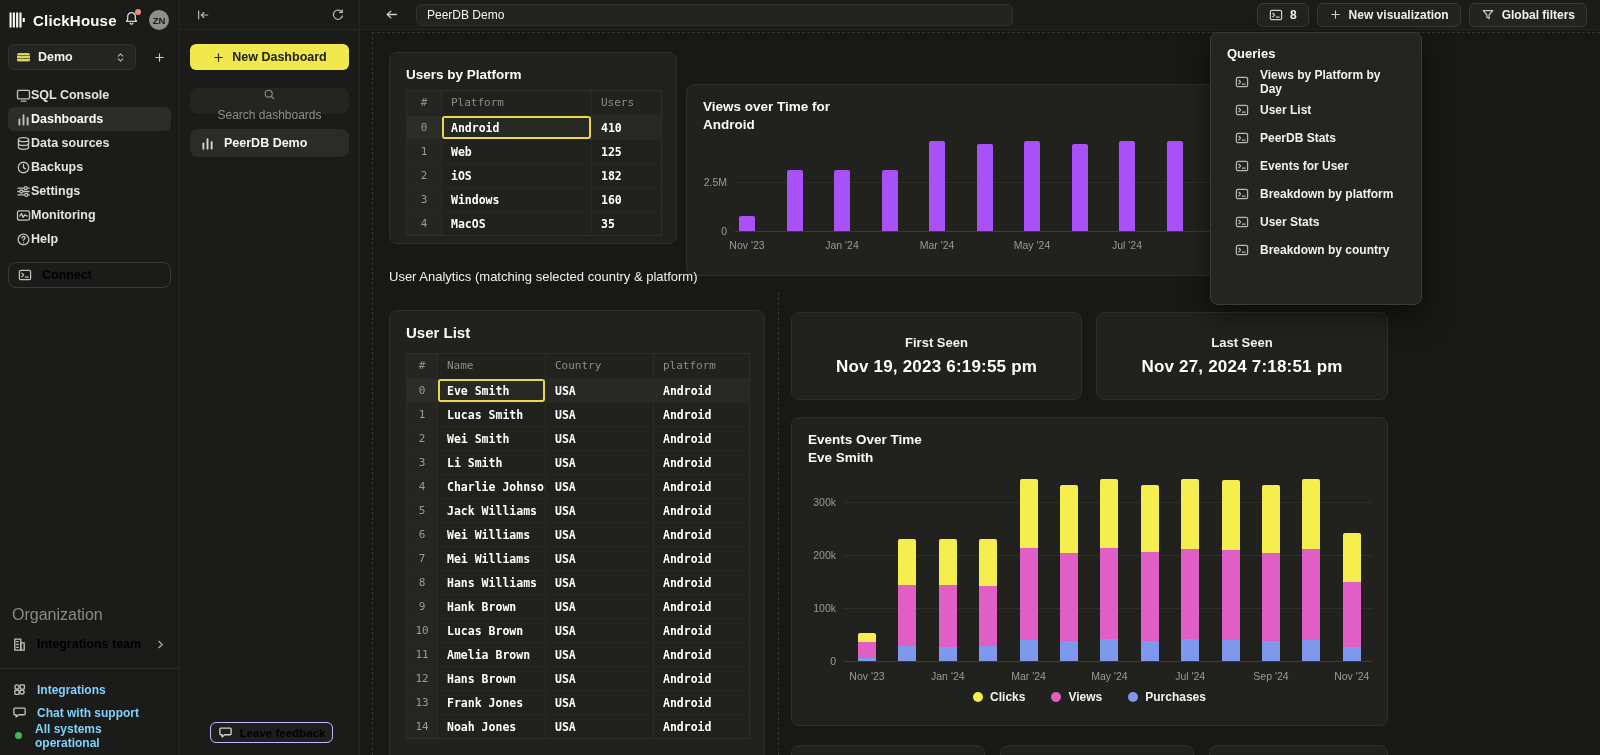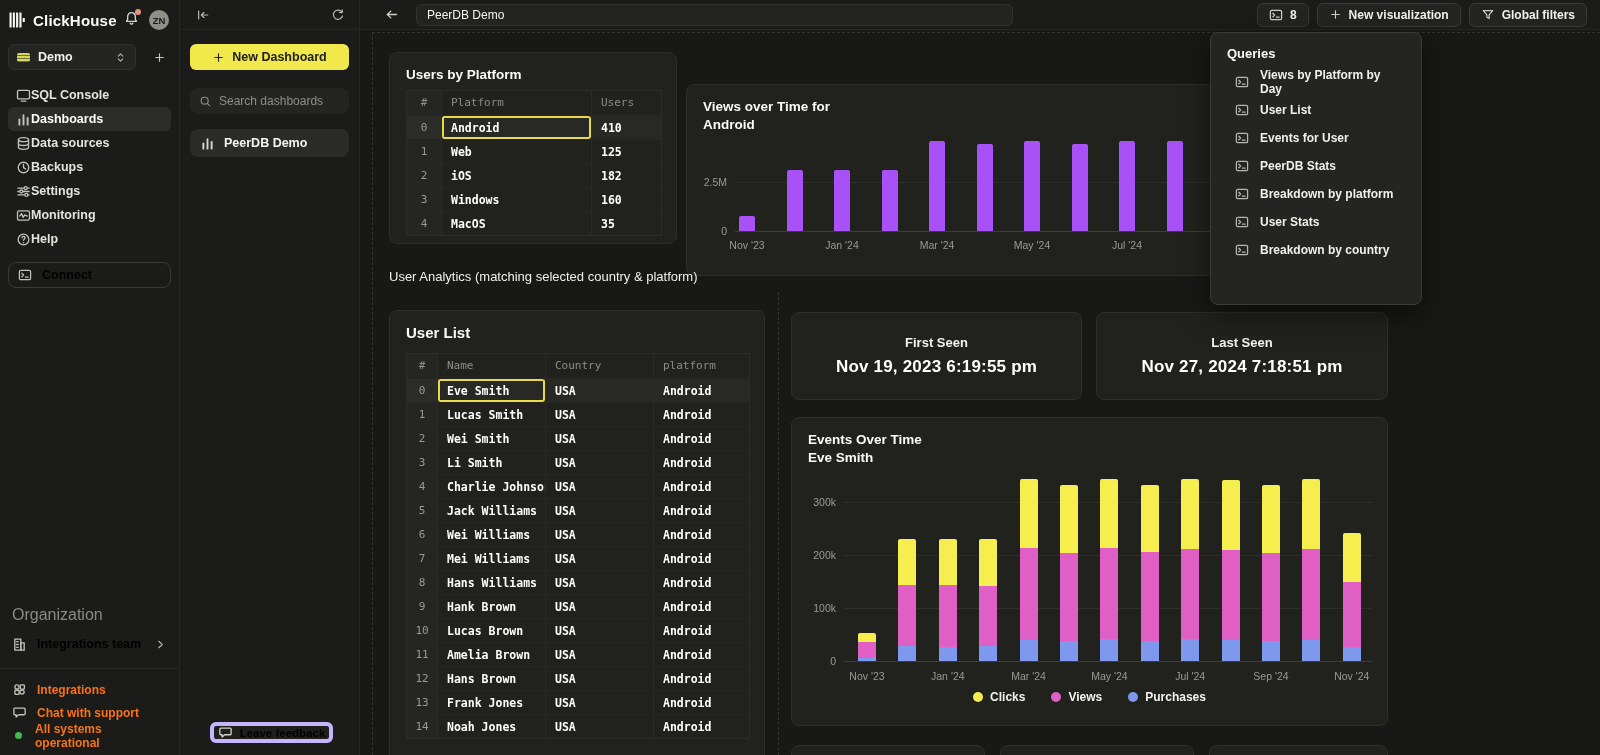--- a/index.html
+++ b/index.html
@@ -26,35 +26,35 @@
   .nav-item { height:24px; display:flex; align-items:center; padding:0 8px; border-radius:6px; font-size:12.5px; font-weight:600; color:#e4e4df; cursor:pointer; }
   .nav-item .icon { color:#c2c2bb; }
   .nav-item.active { background:#2c2c29; color:#fbfbf8; }
   .connect-btn { margin:11px 8px 0 8px; height:26px; border:1px solid #3a3a37; border-radius:8px; display:flex; align-items:center; gap:10px; padding:0 9px; font-size:12.5px; font-weight:600; color:#ececе7; cursor:pointer; }
   .sb-spacer { flex:1; }
   .org-label { padding:0 12px; font-size:16px; color:#8a8a84; }
   .team-row { margin:8px 8px 0 8px; height:24px; display:flex; align-items:center; gap:10px; padding:0 4px; font-size:12.5px; font-weight:600; color:#ececе7; cursor:pointer; }
   .team-row .chev { margin-left:auto; color:#b2b2ab; }
   .sb-divider { border-top:1px solid #2a2a28; margin:12px 0 9px 0; }
   .sb-foot { padding:0 12px 8px 12px; }
-  .foot-item { height:23px; display:flex; align-items:center; gap:10px; font-size:12px; font-weight:600; color:#f97316; cursor:pointer; }
+  .foot-item { height:23px; display:flex; align-items:center; gap:10px; font-size:12px; font-weight:600; color:#7dd3fc; cursor:pointer; }
   .status-dot { width:7px; height:7px; border-radius:50%; background:#3fb950; margin:0 3px; }
   .foot-item .icon { color:#c2c2bb; }
 
   
   .col2 { position:absolute; left:180px; top:0; width:180px; height:755px; background:#1b1b19; border-right:1px solid #262624; }
   .col2-top { height:30px; border-bottom:1px solid #262624; display:flex; align-items:center; justify-content:space-between; padding:0 14px 0 16px; color:#b9b9b2; }
   .col2-top .icon { cursor:pointer; }
   .col2-body { padding:14px 10px 0 10px; }
   .new-dash-btn { height:26px; width:100%; background:#f1e94b; border-radius:6px; display:flex; align-items:center; justify-content:center; gap:7px; color:#21211c; font-size:12.5px; font-weight:700; cursor:pointer; }
-  .search-box { margin-top:18px; height:26px; background:#242422; border-radius:8px; display:flex; align-items:center; gap:7px; padding:0 9px; color:#8e8e88; cursor:text; }
+  .search-box { margin-top:18px; height:26px; background:#242422; border-radius:8px; display:flex; align-items:center; gap:7px; padding:0 9px; color:#8e8e88; cursor:text;flex-direction:column; }
   .search-box .ph { font-size:12px; color:#8e8e88; }
   .dash-item { margin-top:15px; height:28px; background:#2b2b28; border-radius:8px; display:flex; align-items:center; gap:9px; padding:0 10px; font-size:12.5px; font-weight:700; color:#f6f6f2; cursor:pointer; }
   .dash-item .icon { color:#d8d8d2; }
-  .feedback-btn { position:absolute; left:30px; bottom:12px; width:123px; height:21px; border:4px solid #c4b5fd; border-radius:6px; display:flex; align-items:center; justify-content:center; gap:7px; font-size:11.5px; font-weight:700; color:#ececе7; cursor:pointer; background:#1f1f1d; }
+  .feedback-btn { position:absolute; left:30px; bottom:12px; width:123px; height:21px; border:1px solid #c4b5fd; border-radius:6px; display:flex; align-items:center; justify-content:center; gap:7px; font-size:11.5px; font-weight:700; color:#ececе7; cursor:pointer; background:#1f1f1d; }
 
   
   .main { position:absolute; left:360px; top:0; width:1240px; height:755px; }
   .topbar { height:30px; background:#1b1b19; border-bottom:1px solid #262624; display:flex; align-items:center; padding:0 13px 0 24px; }
   .back-arrow { color:#cfcfc9; cursor:pointer; }
   .title-input { margin-left:17px; width:597px; height:22px; background:#232321; border:1px solid #31312e; border-radius:6px; display:flex; align-items:center; padding:0 10px; font-size:12px; color:#f4f4f0; cursor:text; }
   .tb-right { margin-left:auto; display:flex; align-items:center; gap:8px; }
   .tb-btn { height:24px; border:1px solid #3a3a37; background:#232321; border-radius:6px; display:flex; align-items:center; gap:7px; padding:0 11px; font-size:12px; font-weight:700; color:#f0f0ec; cursor:pointer; }
   .tb-btn .icon { color:#cfcfc8; }
 
@@ -683,31 +683,31 @@
           <span>User List</span>
         </div>
         <div class="qm-item">
           <span class="icon">
             <svg width="14" height="14" viewBox="0 0 16 16" fill="none" stroke="currentColor" stroke-width="1.4" stroke-linecap="round" stroke-linejoin="round">
               <rect x="1.6" y="2.6" width="12.8" height="10.8" rx="1.8"></rect>
               <polyline points="4.4 6 6.4 8 4.4 10"></polyline>
               <path d="M8.4 10.4h3.2"></path>
             </svg>
           </span>
-          <span>Events for User</span>
+          <span>PeerDB Stats</span>
         </div>
         <div class="qm-item">
           <span class="icon">
             <svg width="14" height="14" viewBox="0 0 16 16" fill="none" stroke="currentColor" stroke-width="1.4" stroke-linecap="round" stroke-linejoin="round">
               <rect x="1.6" y="2.6" width="12.8" height="10.8" rx="1.8"></rect>
               <polyline points="4.4 6 6.4 8 4.4 10"></polyline>
               <path d="M8.4 10.4h3.2"></path>
             </svg>
           </span>
-          <span>PeerDB Stats</span>
+          <span>Events for User</span>
         </div>
         <div class="qm-item">
           <span class="icon">
             <svg width="14" height="14" viewBox="0 0 16 16" fill="none" stroke="currentColor" stroke-width="1.4" stroke-linecap="round" stroke-linejoin="round">
               <rect x="1.6" y="2.6" width="12.8" height="10.8" rx="1.8"></rect>
               <polyline points="4.4 6 6.4 8 4.4 10"></polyline>
               <path d="M8.4 10.4h3.2"></path>
             </svg>
           </span>
           <span>Breakdown by platform</span>

